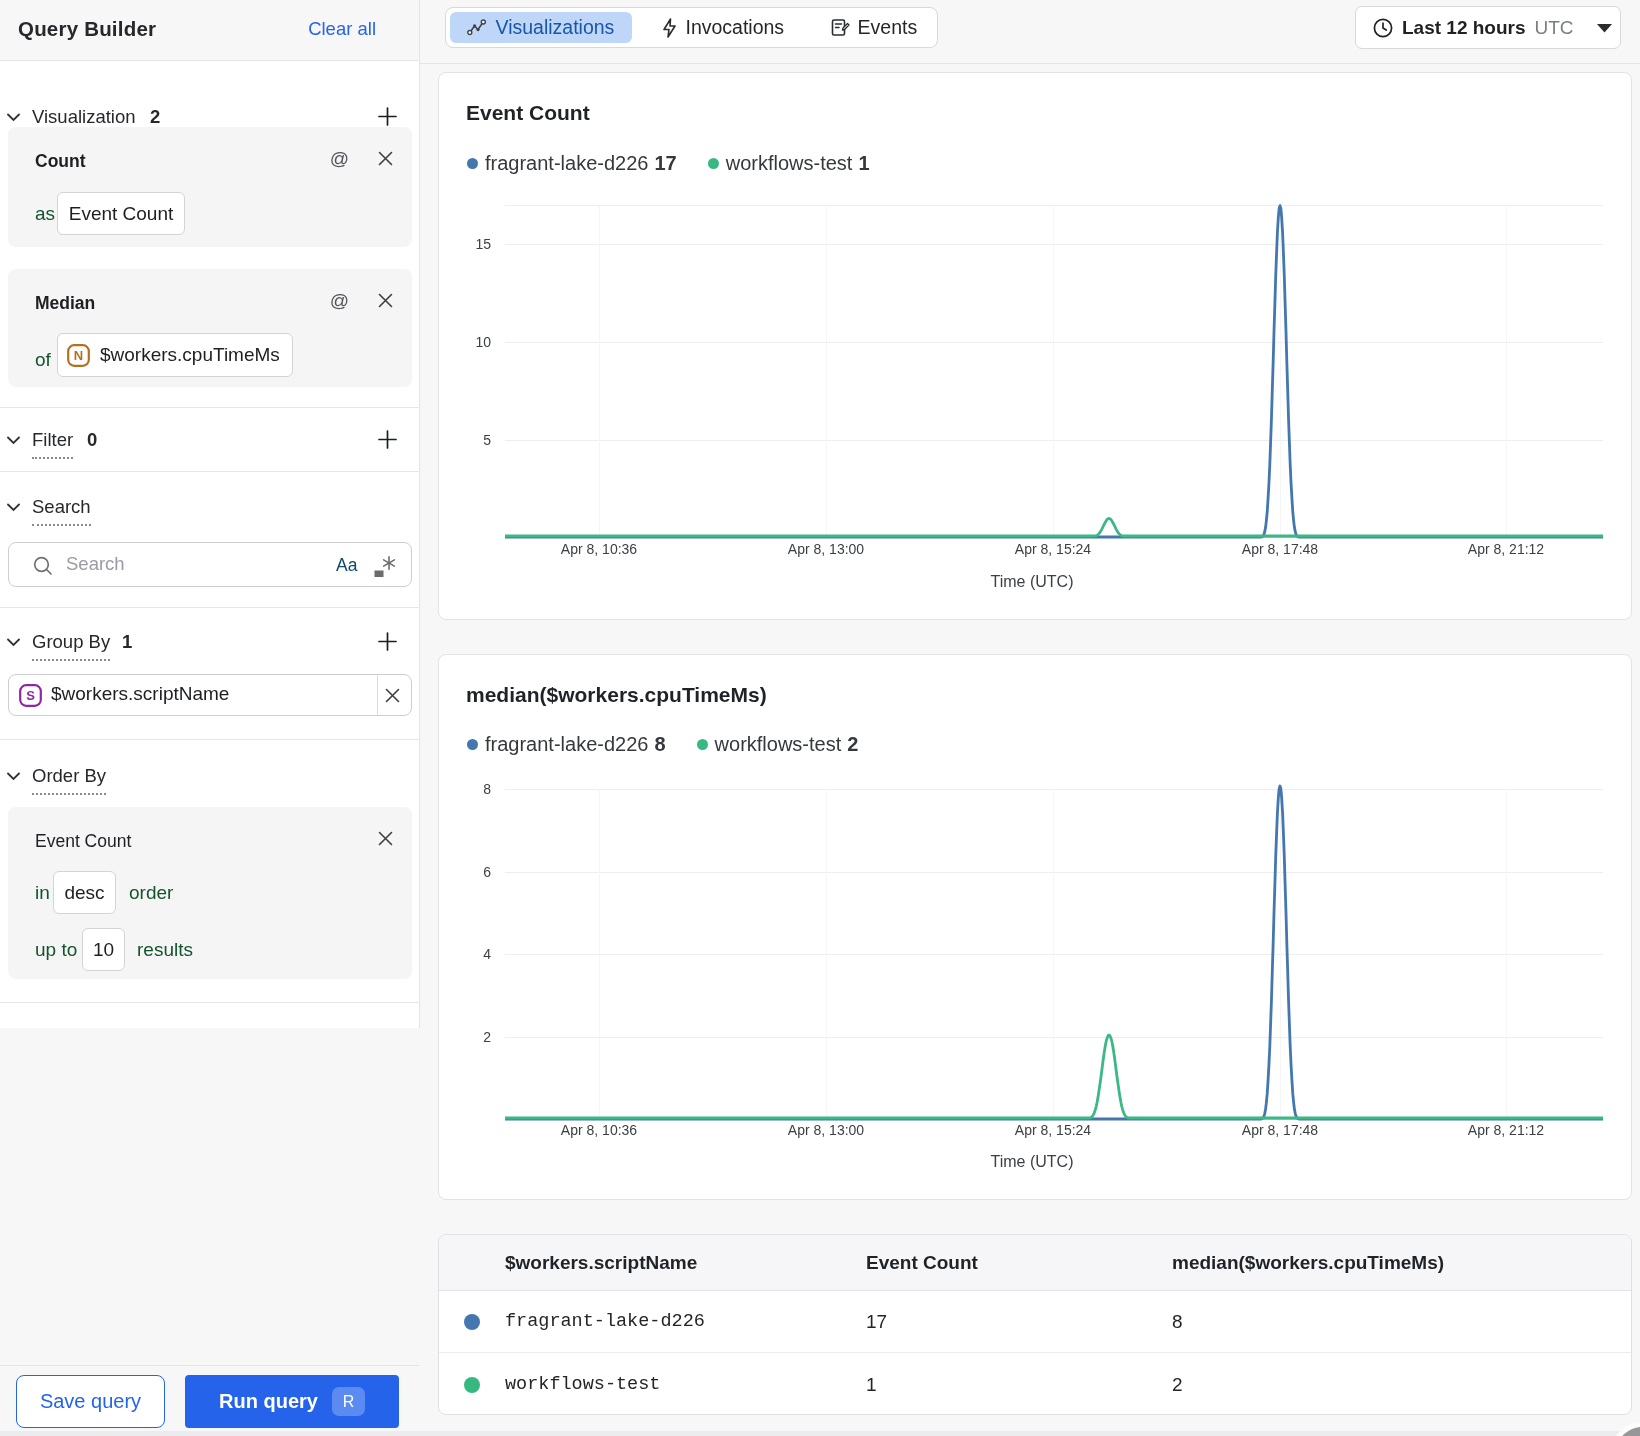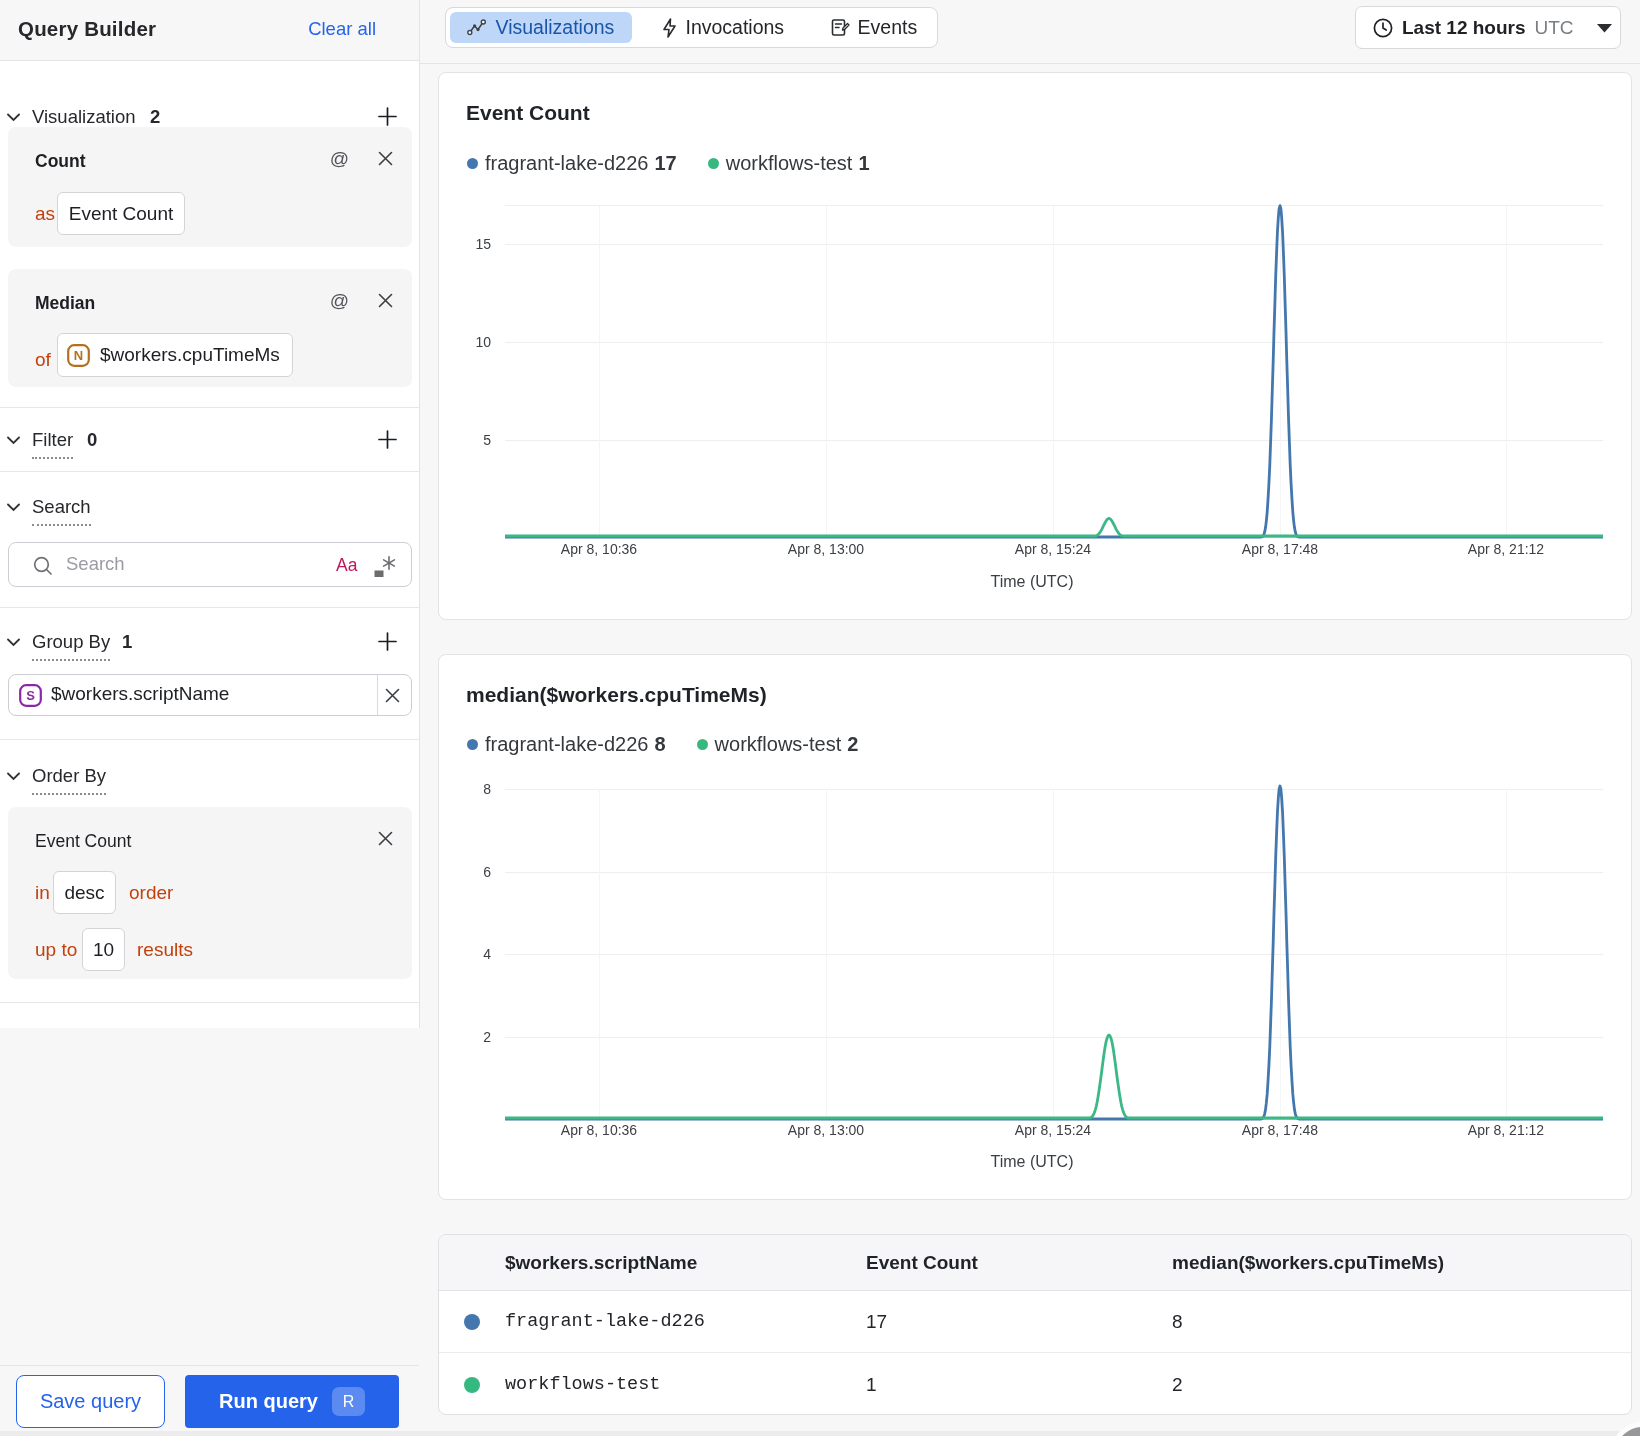--- a/index.html
+++ b/index.html
@@ -14,21 +14,21 @@
 .sechead { position:absolute; left:0; width:419px; height:34px; }
 .sechead .chev { position:absolute; left:7px; top:13px; }
 .sechead .lbl { position:absolute; left:32px; top:6px; font-size:18.5px; color:#26282c; border-bottom:2px dotted #8a8a90; padding-bottom:6px; }
 .sechead .cnt { position:absolute; top:6px; font-size:18.5px; font-weight:bold; color:#26282c; }
 .sechead .plus { position:absolute; right:22px; top:7px; }
 .divider { position:absolute; left:0; width:419px; height:1px; background:#e7e7ea; }
 .sbcard { position:absolute; left:8px; width:404px; background:#f5f5f6; border-radius:8px; }
 .sbcard .ttl { position:absolute; left:27px; top:24px; font-size:17.5px; font-weight:bold; color:#1d1f23; }
 .sbcard .at { position:absolute; right:63px; top:21px; font-size:19px; color:#52525b; }
 .sbcard .xx { position:absolute; right:19px; top:24px; }
-.graylbl { font-size:19px; color:#c2410c; }
+.graylbl { font-size:19px; color:#14532d; }
 .whitebox { background:#fff; border:1px solid #d4d4d8; border-radius:6px; display:inline-flex; align-items:center; justify-content:center; font-size:19px; color:#1d1f23; }
 svg { display:block; }
 
 
 #sb-footer { position:absolute; left:0; top:1365px; width:419px; height:71px; background:#f7f7f8; border-top:1px solid #e4e4e8; }
 #btn-save { position:absolute; left:16px; top:9px; width:149px; height:53px; border:1px solid #2563eb; border-radius:8px; background:#fff; color:#2563eb; font-size:20px; display:flex; align-items:center; justify-content:center; }
 #btn-run { position:absolute; left:185px; top:9px; width:214px; height:53px; border-radius:4px; background:#2563eb; color:#fff; font-size:20px; font-weight:bold; display:flex; align-items:center; justify-content:center; gap:14px; }
 #btn-run .kbd { background:rgba(255,255,255,0.25); border-radius:7px; width:33px; height:29px; font-size:16px; font-weight:normal; display:flex; align-items:center; justify-content:center; }
 
 
@@ -123,21 +123,21 @@
       </svg>
     <span class="lbl">Search</span>
   </div>
 
   <div style="position:absolute; left:8px; top:542px; width:404px; height:45px; background:#fff; border:1px solid #cdced4; border-radius:8px;">
     <svg style="position:absolute; left:24px; top:13px;" width="20" height="20" viewBox="0 0 20 20">
         <circle cx="8.5" cy="8.5" r="6.8" fill="none" stroke="#6e7177" stroke-width="1.7"></circle>
         <path d="M13.5 13.5 L18 18" stroke="#6e7177" stroke-width="1.7" stroke-linecap="round"></path>
       </svg>
     <span style="position:absolute; left:57px; top:10px; font-size:18.5px; color:#9b9ba3;">Search</span>
-    <span style="position:absolute; left:327px; top:12px; font-size:17.5px; color:#be185d;">Aa</span>
+    <span style="position:absolute; left:327px; top:12px; font-size:17.5px; color:#0c4a6e;">Aa</span>
     <svg style="position:absolute; left:361px; top:13px;" width="26" height="23" viewBox="0 0 26 23">
         <rect x="4.5" y="14.5" width="9" height="6.5" fill="#6b6b70"></rect>
         <g stroke="#6b6b70" stroke-width="1.6" stroke-linecap="round">
           <path d="M19 0.8 V13.2"></path>
           <path d="M13.6 3.9 L24.4 10.1"></path>
           <path d="M24.4 3.9 L13.6 10.1"></path>
         </g>
       </svg>
   </div>
 

